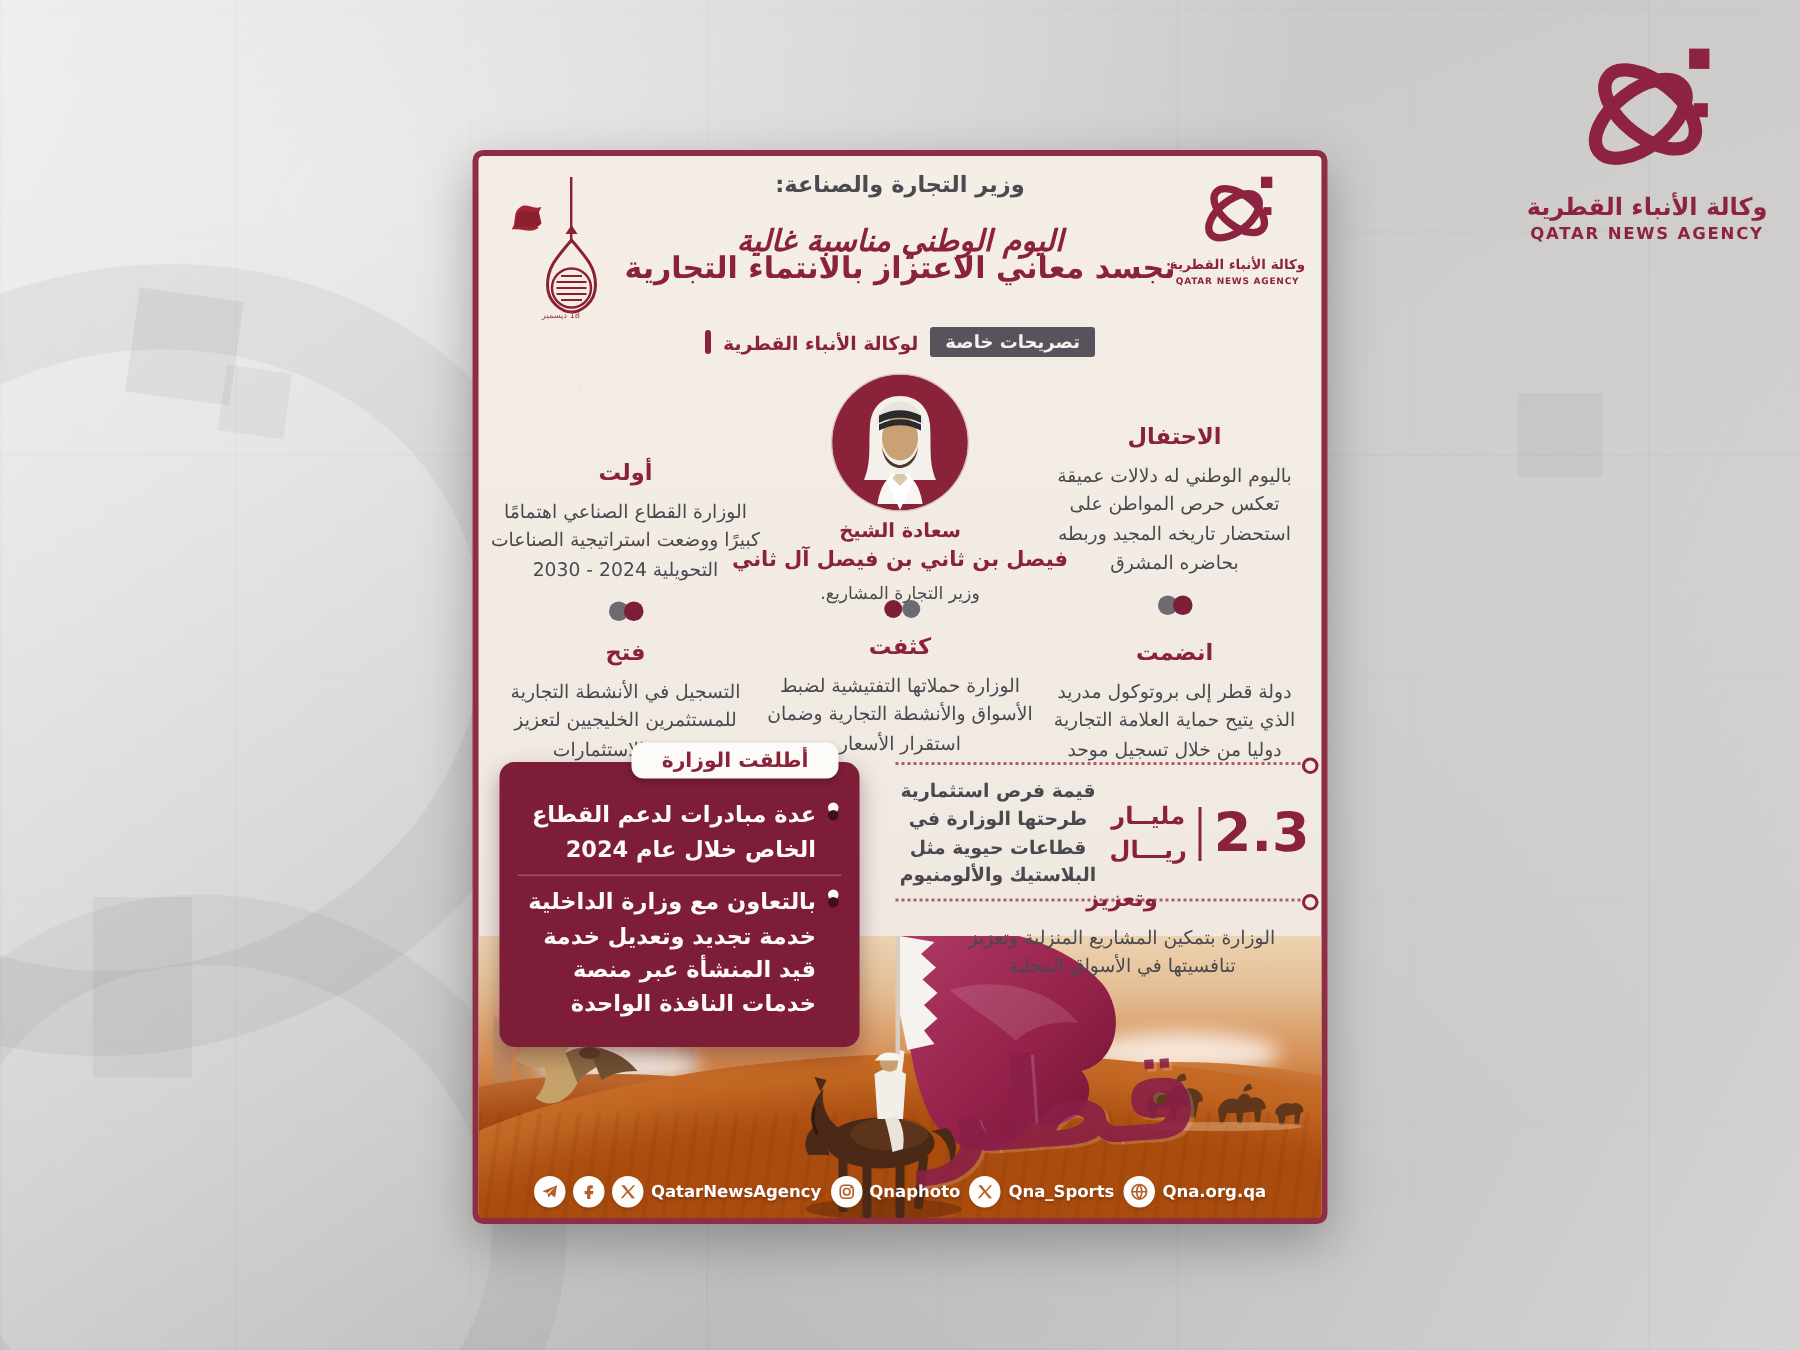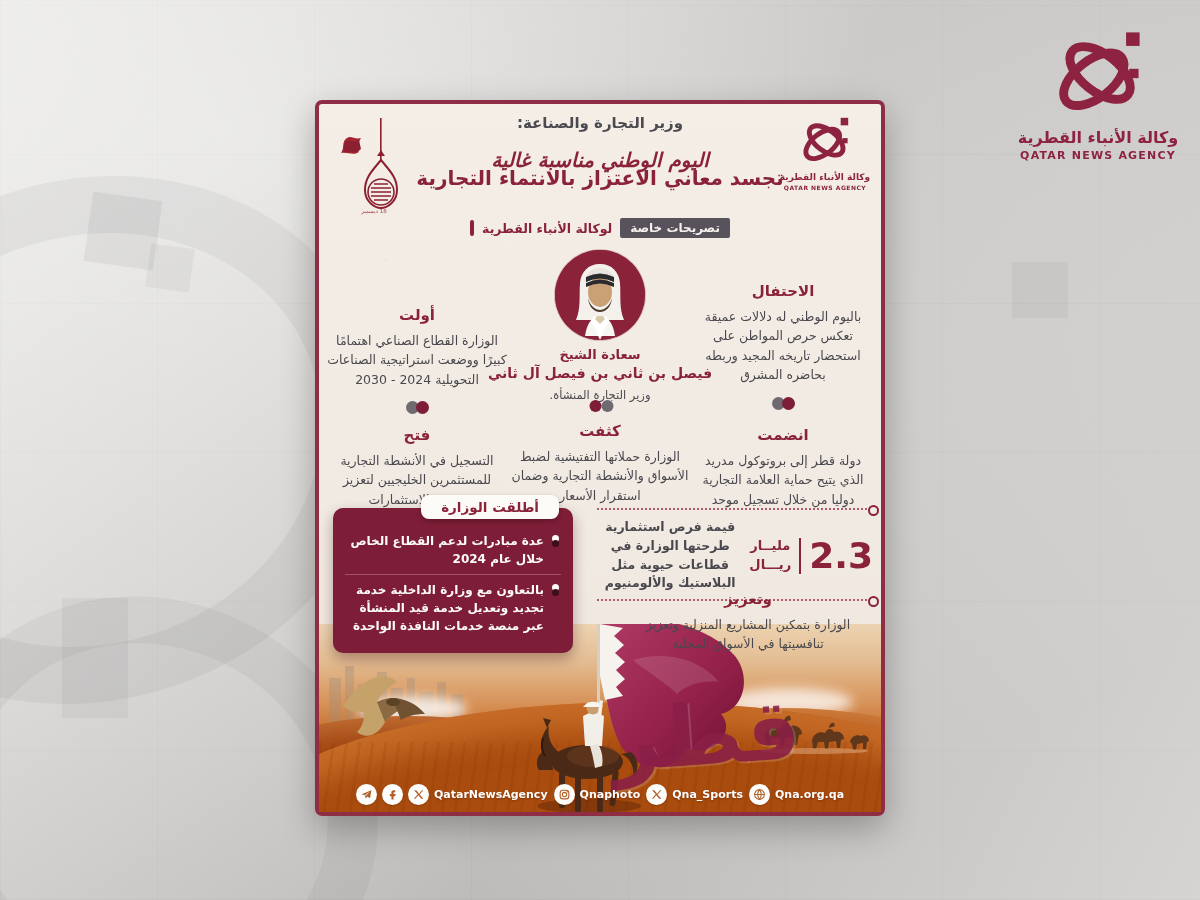--- a/index.html
+++ b/index.html
@@ -97,38 +97,38 @@
   .dots-center .d2 { background:#6e6a70; margin-right:-3px; }
 
   
   .launch-box { left:14px; top:404px; width:240px; min-height:134px; background:#7e1d37;
                 border-radius:10px; padding:18px 12px 12px; z-index:7;
                 box-shadow:0 6px 14px rgba(60,10,25,.35); }
   .launch-title { position:absolute; top:-13px; right:14px; background:#fdfbf8; color:#8a2339;
                   font-size:13.5px; font-weight:bold; padding:4px 20px; border-radius:8px;
                   direction:rtl; box-shadow:0 2px 5px rgba(0,0,0,.25);text-align:right; }
   .launch-item { display:flex; direction:rtl; gap:8px; align-items:flex-start;
-                 color:#fdfbf8; font-size:12px; font-weight:bold; line-height:1.5;
+                 color:#fdfbf8; font-size:15px; font-weight:bold; line-height:1.5;
                  padding:6px 2px; }
   .launch-item + .launch-item { border-top:1px solid rgba(255,255,255,.25); }
   .pill-dots { flex:0 0 auto; margin-top:3px; display:flex; flex-direction:column; }
   .pill-dots i { width:7px; height:7px; border-radius:50%; display:block; }
   .pill-dots .w { background:#fdfbf8; }
   .pill-dots .k { background:#3c0e1e; margin-top:-2px; }
   .launch-item p { flex:1; }
 
   
   .stat { right:6px; top:404px; width:278px; z-index:6; }
   .dotline { position:relative; border-top:2px dotted #b05a6d; height:2px; }
   .dotline::after { content:""; position:absolute; right:-4px; top:-5px; width:7px; height:7px;
                     border:2px solid #8a2339; border-radius:50%; background:#f3ece5; }
   .stat-row { display:flex; align-items:center; gap:8px; padding:8px 2px 6px; }
   .stat-caption { flex:1; direction:rtl; text-align:center; font-size:12.5px; font-weight:bold;
                   color:#49484e; line-height:1.5; }
-  .stat-unit { color:#8a2339; font-size:13px; font-weight:bold; text-align:center;
+  .stat-unit { color:#8a2339; font-size:16px; font-weight:bold; text-align:center;
                line-height:1.4; direction:rtl; white-space:nowrap; }
   .stat-divider { width:2px; height:36px; background:#8a2339; }
   .stat-value { color:#8a2339; font-size:36px; font-weight:bold; line-height:1; }
 
   
   .scene { position:absolute; left:0; right:0; bottom:0; height:188px; overflow:hidden;
            background:linear-gradient(180deg,#ecd3b2 0%, #e3bd92 20%, #d79259 42%, #c3661f 62%, #a94e10 100%); }
   .skyline { position:absolute; left:6px; top:34px; width:150px; height:70px; opacity:.35; }
   .cloud { position:absolute; background:#fff; border-radius:50%; filter:blur(6px); opacity:.8; }
   .cl1 { left:38px; top:72px; width:110px; height:26px; }
@@ -234,21 +234,21 @@
       <path d="M40 69 l5 5 l5 -5 l-2 -3 h-6 Z" fill="#d9c9a8"></path>
       <ellipse cx="45" cy="42" rx="12" ry="15" fill="#caa075"></ellipse>
       <path d="M33 46 C33 58 40 62 45 62 C50 62 57 58 57 46 C57 54 50 60 45 60 C40 60 33 54 33 46 Z" fill="#4c3a2c"></path>
       <path d="M45 18 C35 18 30 25 29 33 C34 28 40 26 45 26 C50 26 56 28 61 33 C60 25 55 18 45 18 Z" fill="#e9e5de"></path>
       <path d="M31 27 q14 -7 28 0 l0 5 q-14 -7 -28 0 Z" fill="#2b2b2e"></path>
       <path d="M31 33 q14 -7 28 0 l0 4 q-14 -7 -28 0 Z" fill="#2b2b2e"></path>
     </svg>
   </div>
   <div class="p-abs honorific">سعادة الشيخ</div>
   <div class="p-abs name">فيصل بن ثاني بن فيصل آل ثاني</div>
-  <div class="p-abs role">وزير التجارة المنشأة.</div>
+  <div class="p-abs role">وزير التجارة المشاريع.</div>
   <div class="p-abs dots-center">
       <i class="d1"></i>
       <i class="d2"></i>
     </div>
 
   <div class="p-abs info-col c-right1">
     <h3>الاحتفال</h3>
     <p>باليوم الوطني له دلالات عميقة تعكس حرص المواطن على استحضار تاريخه المجيد وربطه بحاضره المشرق</p>
     <div class="two-dots">
         <i class="d1"></i>

